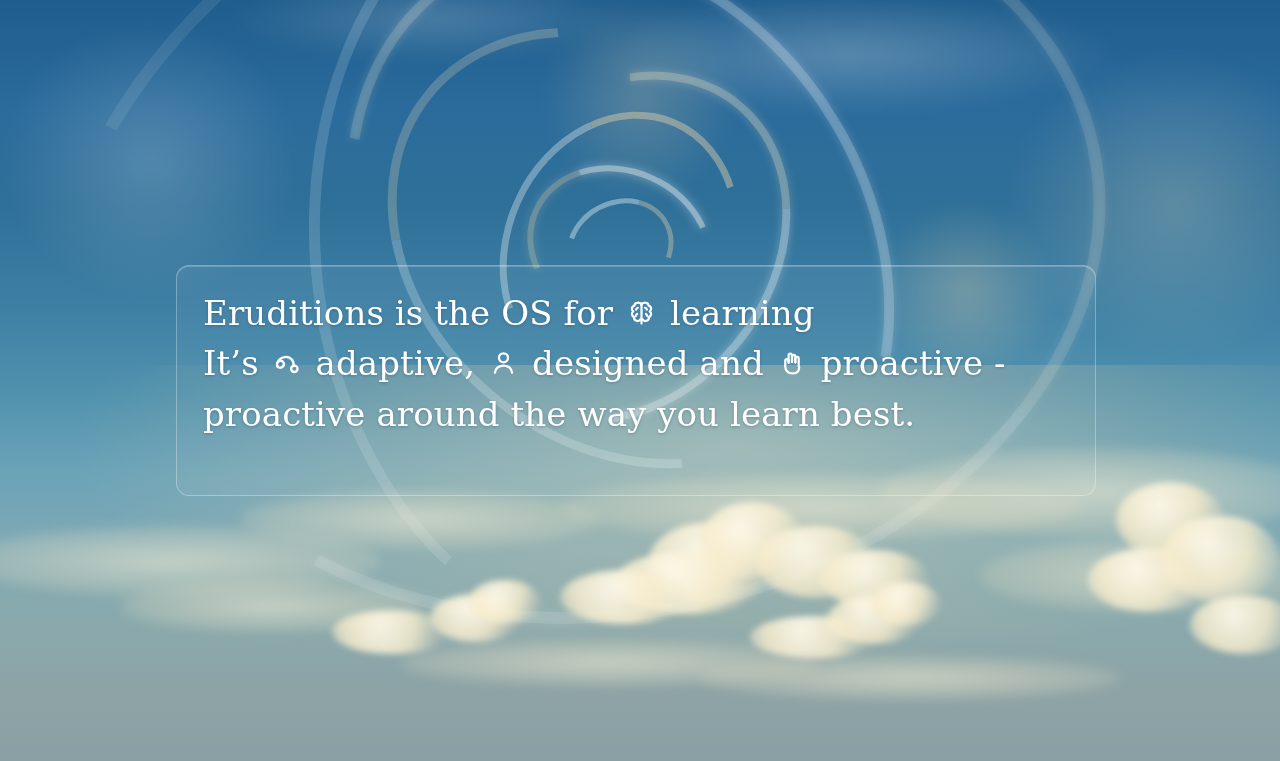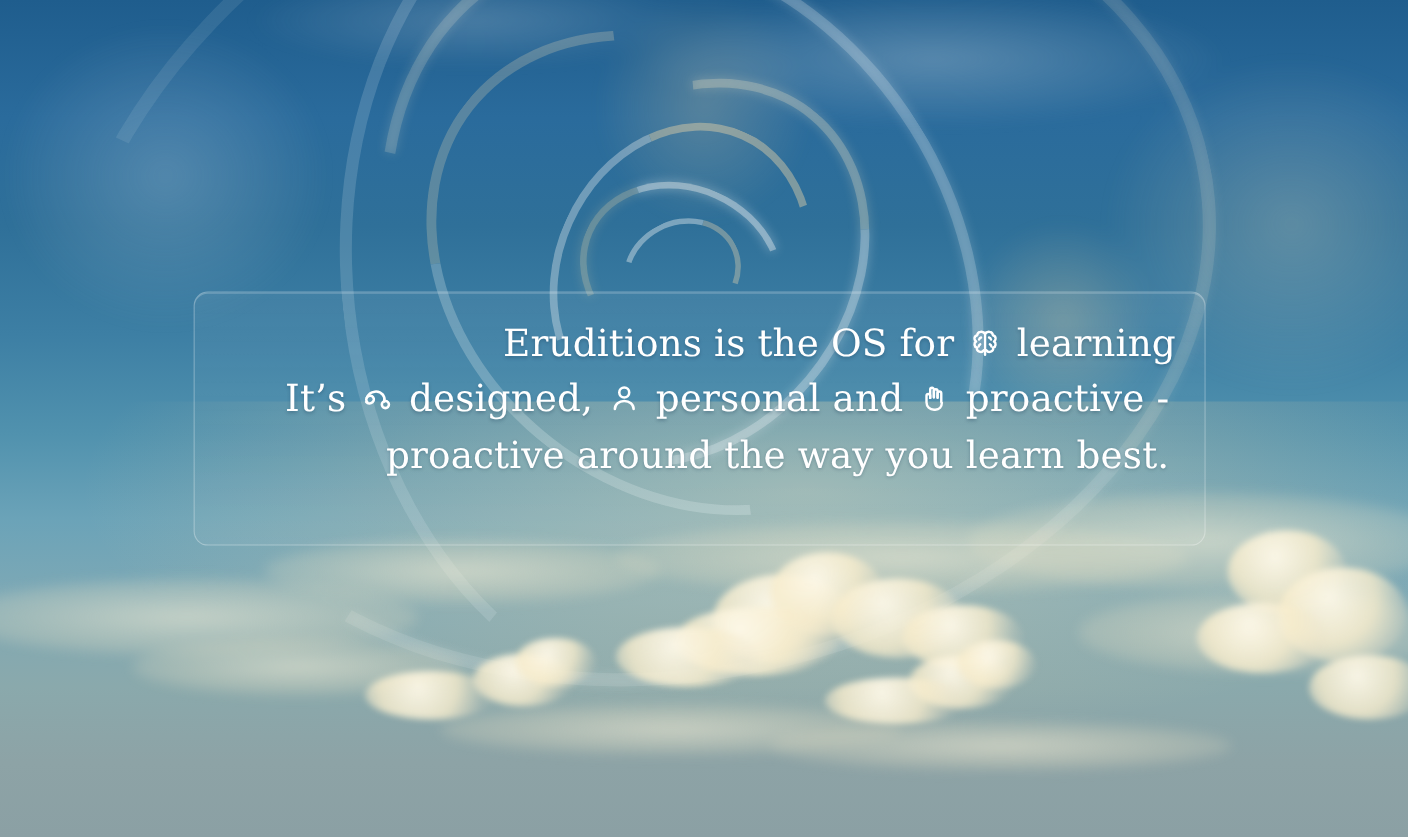--- a/index.html
+++ b/index.html
@@ -157,21 +157,20 @@
     left:176px; top:265px;
     width:920px; height:231px;
     border:1px solid rgba(255,255,255,0.30);
     border-radius:13px;
     background:linear-gradient(180deg,
       rgba(255,255,255,0.055) 0%,
       rgba(255,255,255,0.015) 55%,
       rgba(255,255,255,0.045) 100%);
     box-shadow:inset 0 1px 0 rgba(255,255,255,0.22);
     padding:28px 26px 0 26px;
-    text-align:right;
   }
 
   .headline, .subline {
     color:#ffffff;
     font-family:"DejaVu Serif", serif;
     font-weight:400;
     letter-spacing:0.1px;
     text-shadow:0 1px 3px rgba(20,50,75,0.30);
     white-space:nowrap;
   }
@@ -285,28 +284,28 @@
       <span class="nb"><span>It’s</span>
       <span class="ico">
         <svg viewBox="0 0 24 24" fill="none" stroke="#ffffff" stroke-width="1.8" stroke-linecap="round" stroke-linejoin="round">
           <path d="M4.6 14.4c-1.1-1.1-1-2.9.2-3.9 1.2-1 3-.8 3.9.4.8 1.1.6 2.7-.5 3.6
                    -1.3 1.1-3.3 1-4.4-.3"></path>
           <path d="M4.3 11.2c.9-2.3 3-3.9 5.5-4.2 2.2-.3 4.4.6 5.8 2.3"></path>
           <path d="M15.6 9.3c1 1.3 1.4 3 .9 4.6"></path>
           <circle cx="17.3" cy="16.1" r="2.5"></circle>
         </svg>
       </span>
-      <span>designed,</span></span>
+      <span>adaptive,</span></span>
       <span class="nb"><span class="ico">
         <svg viewBox="0 0 24 24" fill="none" stroke="#ffffff" stroke-width="1.8" stroke-linecap="round" stroke-linejoin="round">
           <circle cx="12" cy="7.6" r="3.5"></circle>
           <path d="M5.4 19.2c0-3.3 2.9-5.6 6.6-5.6s6.6 2.3 6.6 5.6"></path>
         </svg>
       </span>
-      <span>personal and</span>
+      <span>designed and</span>
       <span class="ico">
         <svg viewBox="0 0 24 24" fill="none" stroke="#ffffff" stroke-width="1.7" stroke-linecap="round" stroke-linejoin="round">
           <path d="M9 11.4V5.6a1.3 1.3 0 0 1 2.6 0v5.3"></path>
           <path d="M11.6 10.9V6.6a1.3 1.3 0 0 1 2.6 0v4.5"></path>
           <path d="M14.2 11.3V8.2a1.3 1.3 0 0 1 2.6 0v6"></path>
           <path d="M9 11.4V9.9a1.3 1.3 0 0 0-2.6 0v4.6c0 3 2.3 5.2 5.3 5.2h.9
                    c2.9 0 4.6-2 4.6-4.8"></path>
         </svg>
       </span></span>
       <span>proactive - proactive around the way you learn best.</span>

